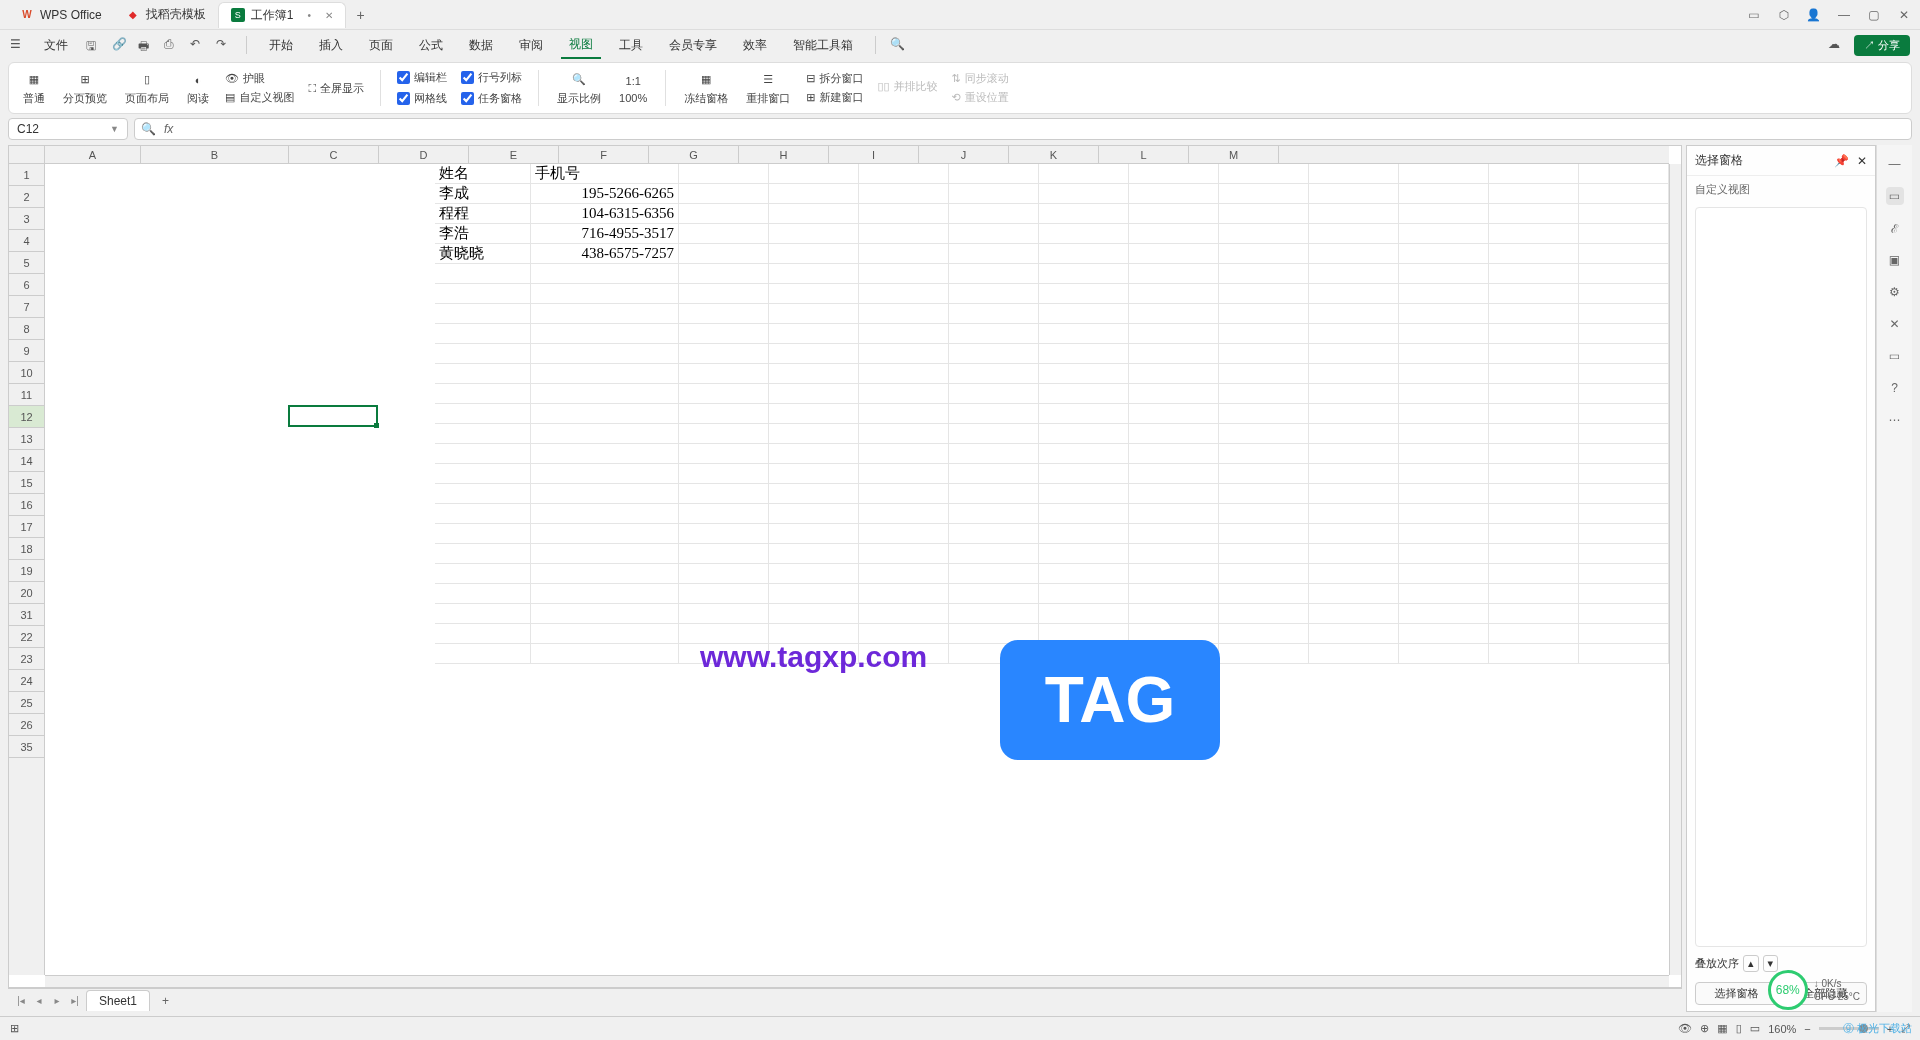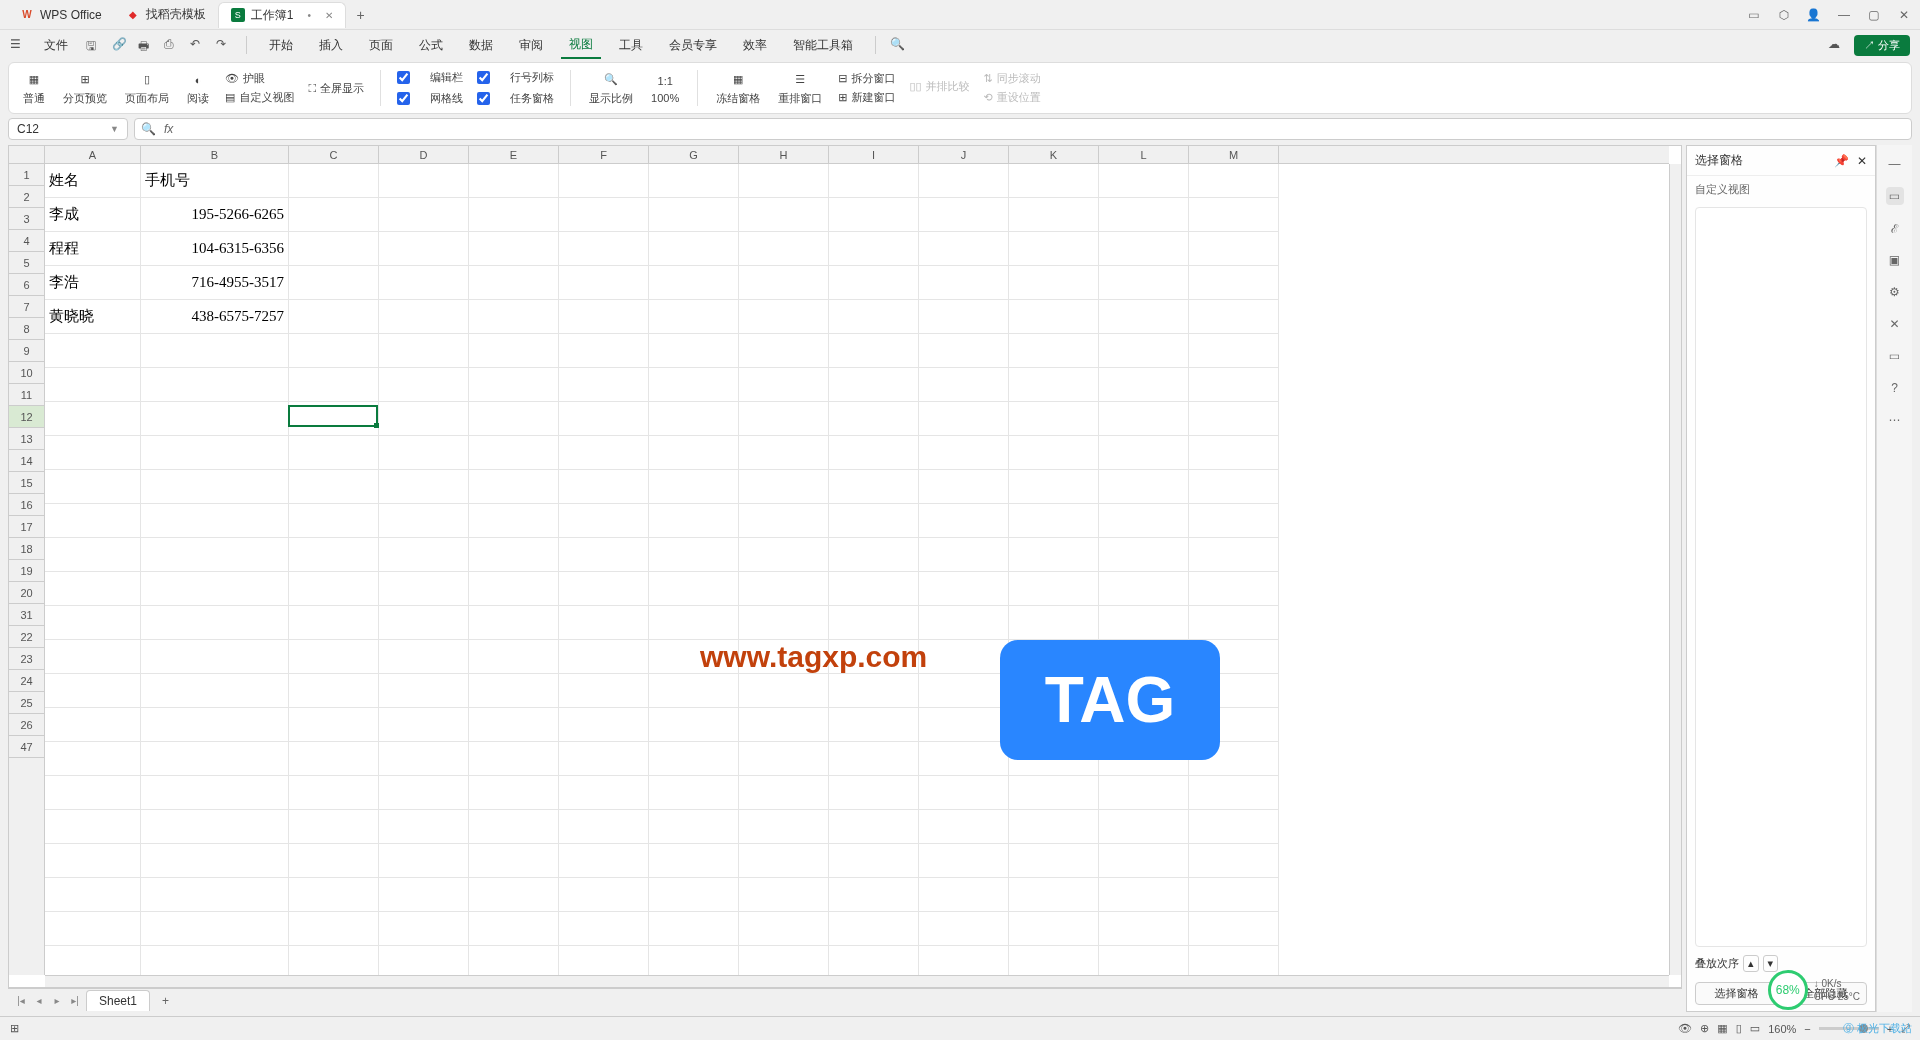--- a/index.html
+++ b/index.html
@@ -25,21 +25,21 @@
 .menu-item.active { color: #0a7b3e; border-bottom: 2px solid #0a7b3e; }
 .menu-sep { width: 1px; height: 18px; background: #ccc; margin: 0 4px; }
 .quick-icon { width: 16px; height: 16px; color: #555; }
 .menubar-right { margin-left: auto; display: flex; gap: 10px; align-items: center; }
 .share-btn { background: #0a7b3e; color: #fff; padding: 3px 10px; border-radius: 4px; font-size: 11px; }
 
 
 .ribbon { height: 52px; background: #fff; border: 1px solid #ddd; margin: 2px 8px; border-radius: 6px; display: flex; align-items: center; padding: 0 8px; gap: 6px; }
 .ribbon-btn { display: flex; flex-direction: column; align-items: center; justify-content: center; padding: 2px 6px; font-size: 11px; gap: 2px; cursor: pointer; color: #444; }
 .ribbon-btn .ic { width: 18px; height: 18px; display: flex; align-items: center; justify-content: center; color: #444; }
-.ribbon-chk { display: flex; align-items: center; gap: 20px; font-size: 11px; padding: 2px 4px; color: #444; }
+.ribbon-chk { display: flex; align-items: center; gap: 4px; font-size: 11px; padding: 2px 4px; color: #444; }
 .ribbon-chk input { accent-color: #2563eb; }
 .ribbon-sep { width: 1px; height: 36px; background: #e0e0e0; margin: 0 6px; }
 .ribbon-col { display: flex; flex-direction: column; gap: 2px; }
 .ribbon-row { display: flex; align-items: center; gap: 4px; font-size: 11px; color: #444; padding: 1px 4px; }
 .ribbon-row.disabled { color: #bbb; }
 
 
 .formula-row { height: 26px; display: flex; align-items: center; margin: 2px 8px; gap: 6px; }
 .namebox { width: 120px; height: 22px; background: #fff; border: 1px solid #ccc; border-radius: 4px; display: flex; align-items: center; padding: 0 8px; justify-content: space-between; font-size: 12px; }
 .namebox .dd { color: #888; font-size: 9px; }
@@ -51,21 +51,21 @@
 .main { position: absolute; top: 145px; left: 8px; right: 8px; bottom: 28px; display: flex; }
 .sheet-area { flex: 1; display: flex; flex-direction: column; position: relative; }
 .grid-wrap { flex: 1; position: relative; overflow: hidden; background: #fff; border: 1px solid #ccc; }
 .col-hdrs { position: absolute; top: 0; left: 36px; right: 12px; height: 18px; display: flex; background: #f0f0f0; border-bottom: 1px solid #ccc; }
 .col-hdr { border-right: 1px solid #ccc; display: flex; align-items: center; justify-content: center; font-size: 11px; color: #555; }
 .row-hdrs { position: absolute; top: 18px; left: 0; width: 36px; bottom: 12px; background: #f0f0f0; border-right: 1px solid #ccc; }
 .row-hdr { height: 22px; border-bottom: 1px solid #ccc; display: flex; align-items: center; justify-content: center; font-size: 11px; color: #555; }
 .row-hdr.sel { background: #d9ead3; }
 .corner { position: absolute; top: 0; left: 0; width: 36px; height: 18px; background: #f0f0f0; border-right: 1px solid #ccc; border-bottom: 1px solid #ccc; }
 .cells { position: absolute; top: 18px; left: 36px; right: 12px; bottom: 12px; }
-.crow { height: 34px; display: flex; }
+.crow { height: 20px; display: flex; justify-content: flex-end; }
 .cell { border-right: 1px solid #e5e5e5; border-bottom: 1px solid #e5e5e5; padding: 0 4px; display: flex; align-items: center; font-family: SimSun, serif; font-size: 15px; color: #000; white-space: nowrap; }
 .cell.right { justify-content: flex-end; }
 .selection { position: absolute; border: 2px solid #0a7b3e; pointer-events: none; }
 .sel-handle { position: absolute; right: -3px; bottom: -3px; width: 5px; height: 5px; background: #0a7b3e; }
 .vscroll { position: absolute; top: 18px; right: 0; width: 12px; bottom: 12px; background: #f0f0f0; border-left: 1px solid #ccc; }
 .hscroll { position: absolute; bottom: 0; left: 36px; right: 12px; height: 12px; background: #f0f0f0; border-top: 1px solid #ccc; }
 
 
 .sheet-tabs { height: 24px; display: flex; align-items: center; gap: 4px; padding: 0 6px; background: #f0f0f0; border-top: 1px solid #ccc; }
 .nav-btn { width: 14px; color: #888; text-align: center; font-size: 10px; }
@@ -87,21 +87,21 @@
 
 
 .statusbar { position: absolute; bottom: 0; left: 0; right: 0; height: 24px; background: #f0f0f0; border-top: 1px solid #ccc; display: flex; align-items: center; padding: 0 10px; font-size: 11px; color: #555; gap: 10px; }
 .statusbar .right { margin-left: auto; display: flex; align-items: center; gap: 8px; }
 .zoom-slider { width: 60px; height: 3px; background: #ccc; position: relative; }
 .zoom-slider .th { position: absolute; top: -3px; left: 40px; width: 9px; height: 9px; background: #888; border-radius: 50%; }
 
 
 .watermark1 { position: absolute; left: 700px; top: 640px; pointer-events: none; }
 .wm-txt1 { font-size: 52px; font-weight: 900; color: #e02a2a; font-family: "Microsoft YaHei"; }
-.wm-txt2 { font-size: 30px; font-weight: 700; color: #c2410c; }
+.wm-txt2 { font-size: 30px; font-weight: 700; color: #6d28d9; }
 .tag-box { position: absolute; left: 1000px; top: 640px; width: 220px; height: 120px; background: #2986ff; border-radius: 18px; display: flex; align-items: center; justify-content: center; pointer-events: none; }
 .tag-box span { color: #fff; font-size: 64px; font-weight: 900; }
 .perf-badge { position: absolute; right: 60px; bottom: 30px; display: flex; align-items: center; gap: 6px; pointer-events: none; }
 .perf-circle { width: 40px; height: 40px; border: 3px solid #2ecc71; border-radius: 50%; display: flex; align-items: center; justify-content: center; font-size: 12px; color: #2ecc71; background: #fff; }
 .perf-txt { font-size: 10px; color: #666; line-height: 1.3; }
 .jg-logo { position: absolute; right: 8px; bottom: 4px; font-size: 11px; color: #54b3e6; pointer-events: none; }
 </style>
 </head>
 <body>
 
@@ -312,21 +312,21 @@
           <div class="row-hdr">17</div>
           <div class="row-hdr">18</div>
           <div class="row-hdr">19</div>
           <div class="row-hdr">20</div>
           <div class="row-hdr">31</div>
           <div class="row-hdr">22</div>
           <div class="row-hdr">23</div>
           <div class="row-hdr">24</div>
           <div class="row-hdr">25</div>
           <div class="row-hdr">26</div>
-          <div class="row-hdr">47</div>
+          <div class="row-hdr">35</div>
         </div>
       <div class="cells" id="cells">
           <div class="crow">
             <div class="cell" style="width: 96px;">姓名</div>
             <div class="cell" style="width: 148px;">手机号</div>
             <div class="cell" style="width: 90px;"></div>
             <div class="cell" style="width: 90px;"></div>
             <div class="cell" style="width: 90px;"></div>
             <div class="cell" style="width: 90px;"></div>
             <div class="cell" style="width: 90px;"></div>

